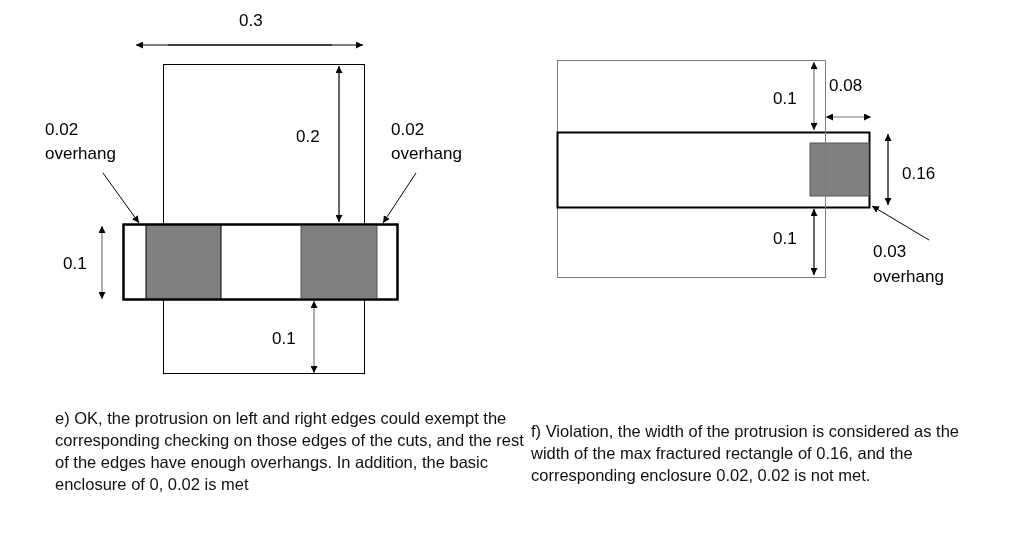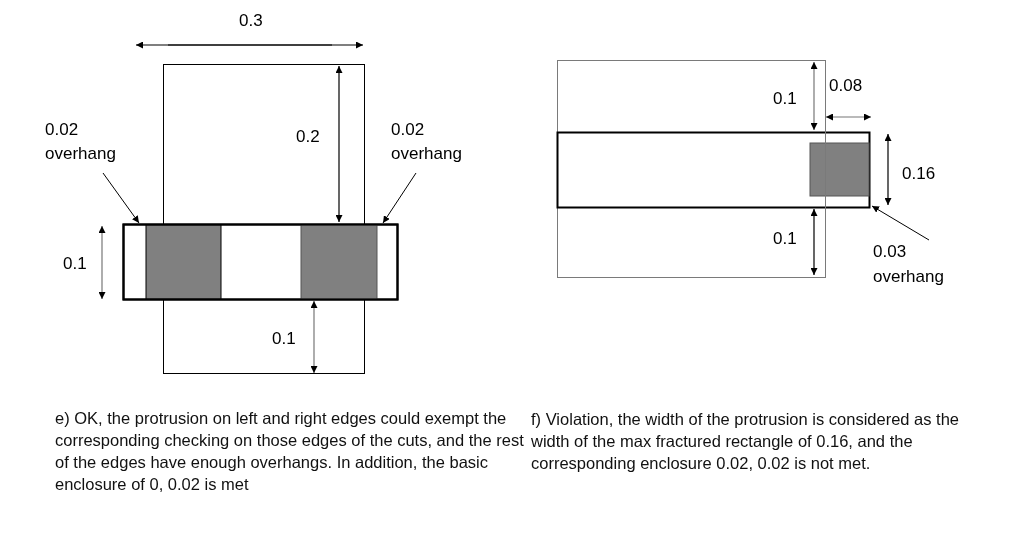--- a/index.html
+++ b/index.html
@@ -2,21 +2,21 @@
 <html><head>
 <meta charset="utf-8">
 <style>
   html, body { margin:0; padding:0; background:#ffffff; }
   body { width:1013px; height:550px; position:relative; overflow:hidden;
          font-family:"Liberation Sans", sans-serif; color:#000; }
   svg { position:absolute; left:0; top:0; }
   .lbl { font-family:"Liberation Sans", sans-serif; font-size:17px; fill:#000; }
   .caption { position:absolute; font-size:16.5px; line-height:22px; color:#111; margin:8px; }
   #cap-e { left:47px; top:399px; width:470px; }
-  #cap-f { left:523px; top:400px; width:450px; }
+  #cap-f { left:523px; top:412px; width:450px; }
 </style>
 </head>
 <body>
 
 <svg width="1013" height="550" viewBox="0 0 1013 550">
   <defs>
     <marker id="ah" viewBox="0 0 10 10" refX="10" refY="5" markerWidth="7" markerHeight="7" orient="auto-start-reverse" markerUnits="userSpaceOnUse">
       <path d="M0,0 L10,5 L0,10 z" fill="#000"></path>
     </marker>
   </defs>

